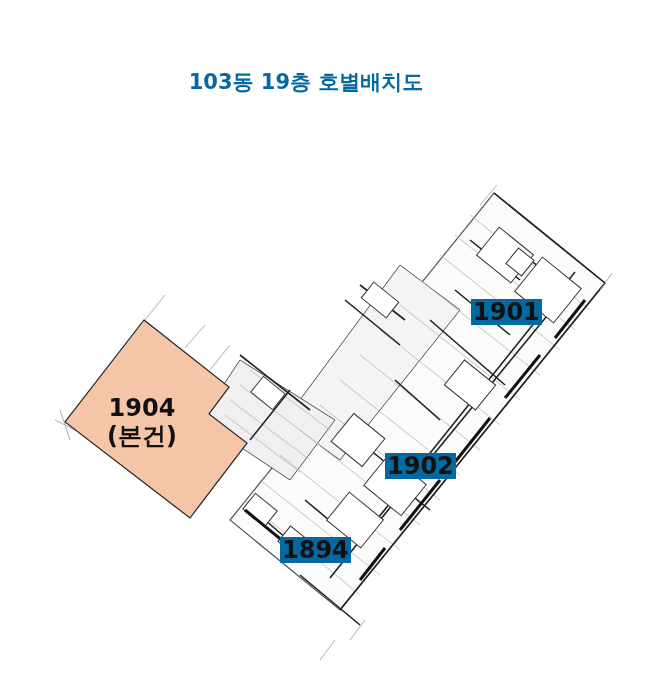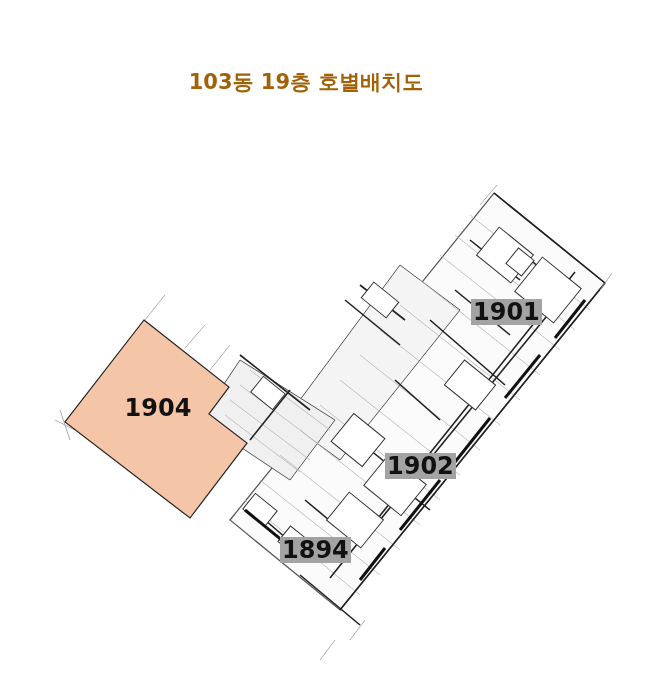--- a/index.html
+++ b/index.html
@@ -1,22 +1,22 @@
 <!DOCTYPE html>
 <html><head>
   <meta charset="utf-8">
   <style>
     html, body { margin: 0; padding: 0; background: #ffffff; }
     body { width: 663px; height: 700px; position: relative; overflow: hidden;
            font-family: "DejaVu Sans", "Liberation Sans", sans-serif; }
     .title { position: absolute; left: 0; top: 68px; width: 612px; text-align: center;
-             font-size: 21px; font-weight: bold; color: #a16207; letter-spacing: 0px; }
+             font-size: 21px; font-weight: bold; color: #0369a1; letter-spacing: 0px; }
     svg.plan { position: absolute; left: 0; top: 0; }
     .unit-label { position: absolute; font-weight: bold; color: #111; font-size: 24px;
-                  line-height: 26px; background: #a3a3a3; padding: 0 2px; }
+                  line-height: 26px; background: #0369a1; padding: 0 2px; }
     .unit-label.subject { background: transparent; text-align: center; line-height: 28px; }
   </style>
 </head>
 <body>
 
 <div class="title">103동 19층 호별배치도</div>
 
 <svg class="plan" width="663" height="700" viewBox="0 0 663 700">
 
   <g stroke="#444" fill="none">
@@ -103,15 +103,16 @@
     <line x1="350" y1="640" x2="365" y2="620"></line>
   </g>
 
   <polygon points="144,320 229,387 209,414 247,443 190,518 65,422" fill="#F5C5A8" stroke="#222" stroke-width="1.2"></polygon>
 </svg>
 
 <div class="unit-label" style="left:471px; top:299px;">1901</div>
 <div class="unit-label" style="left:385px; top:406px;margin-top:47px;">1902</div>
 <div class="unit-label" style="left:280px; top:537px;">1894</div>
 
-<div class="unit-label subject" style="left:120px; top:394px; width:72px;">
+<div class="unit-label subject" style="left:104px; top:394px; width:72px;">
   <div>1904</div>
+  <div>(본건)</div>
 </div>
 
 </body></html>

